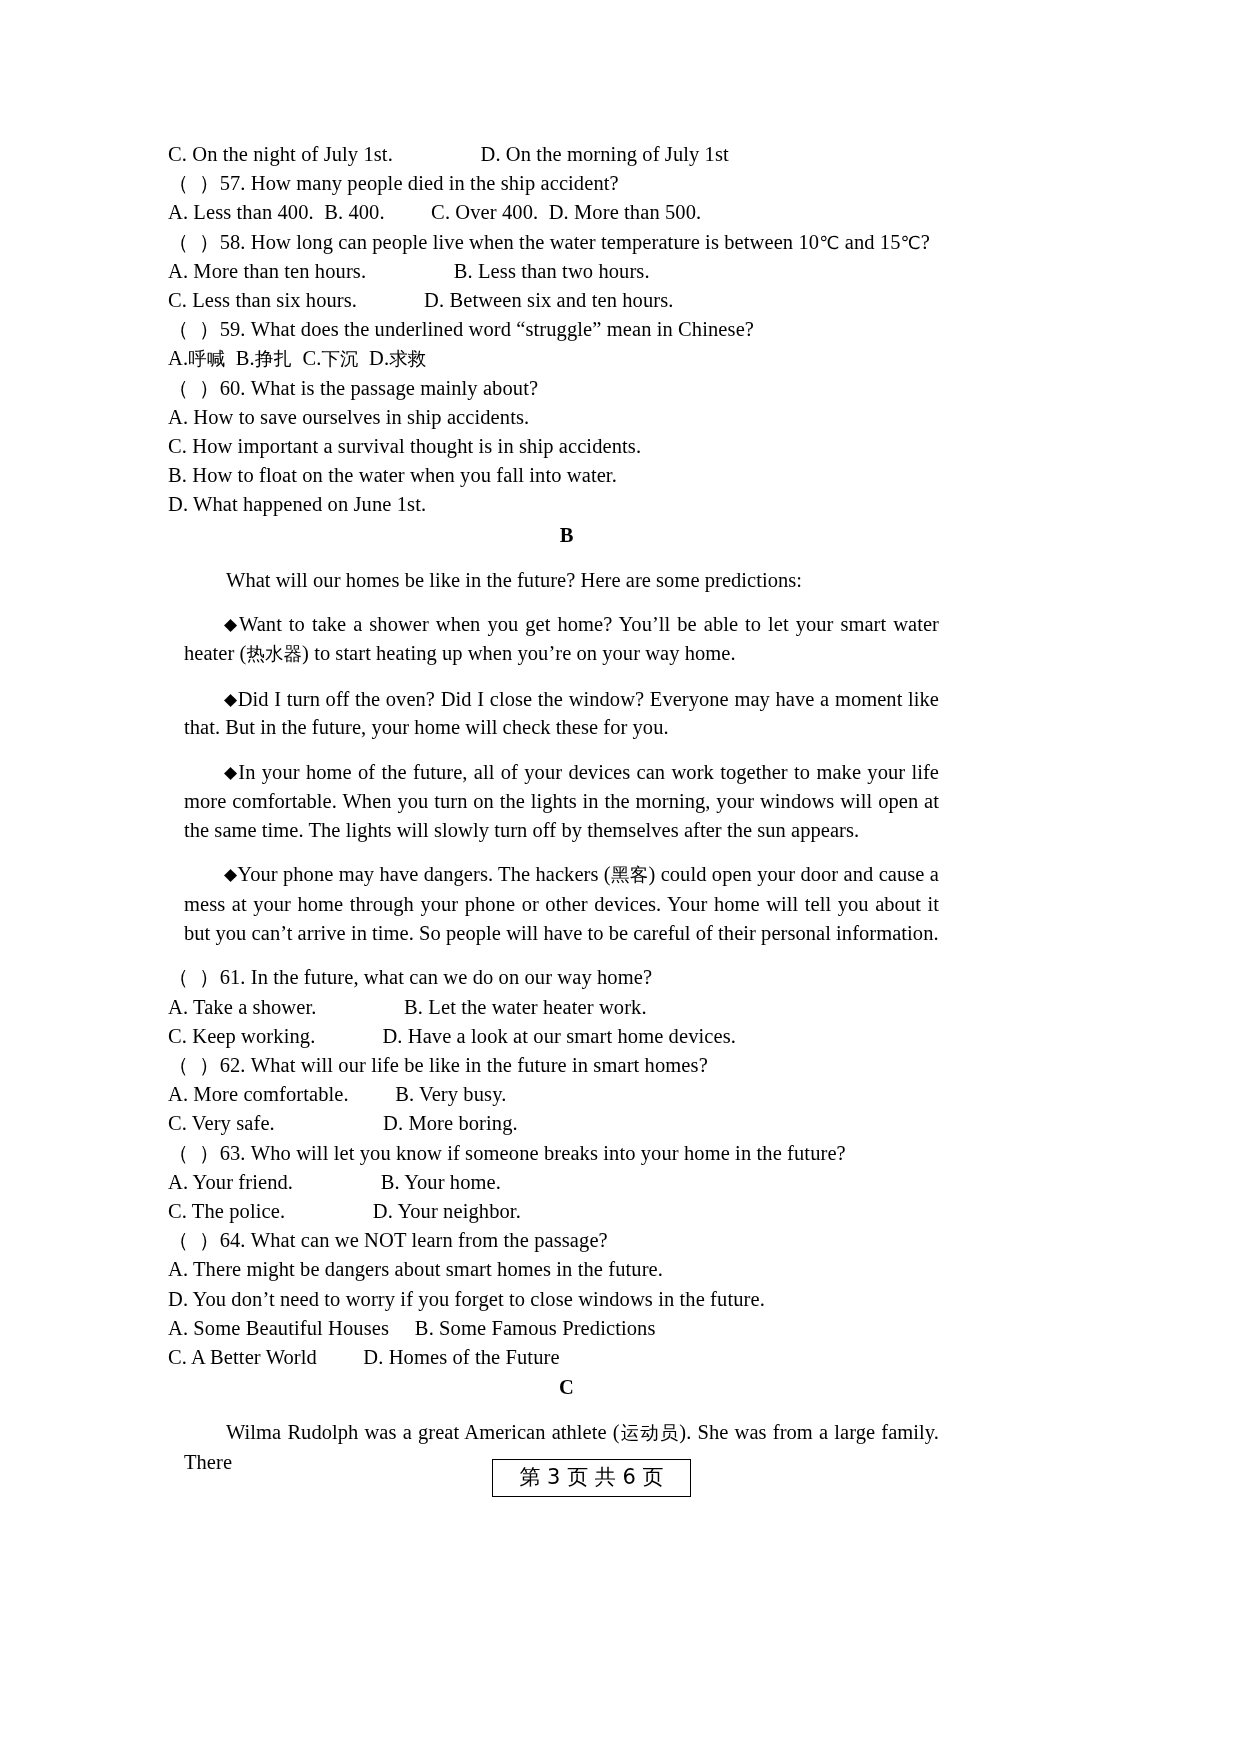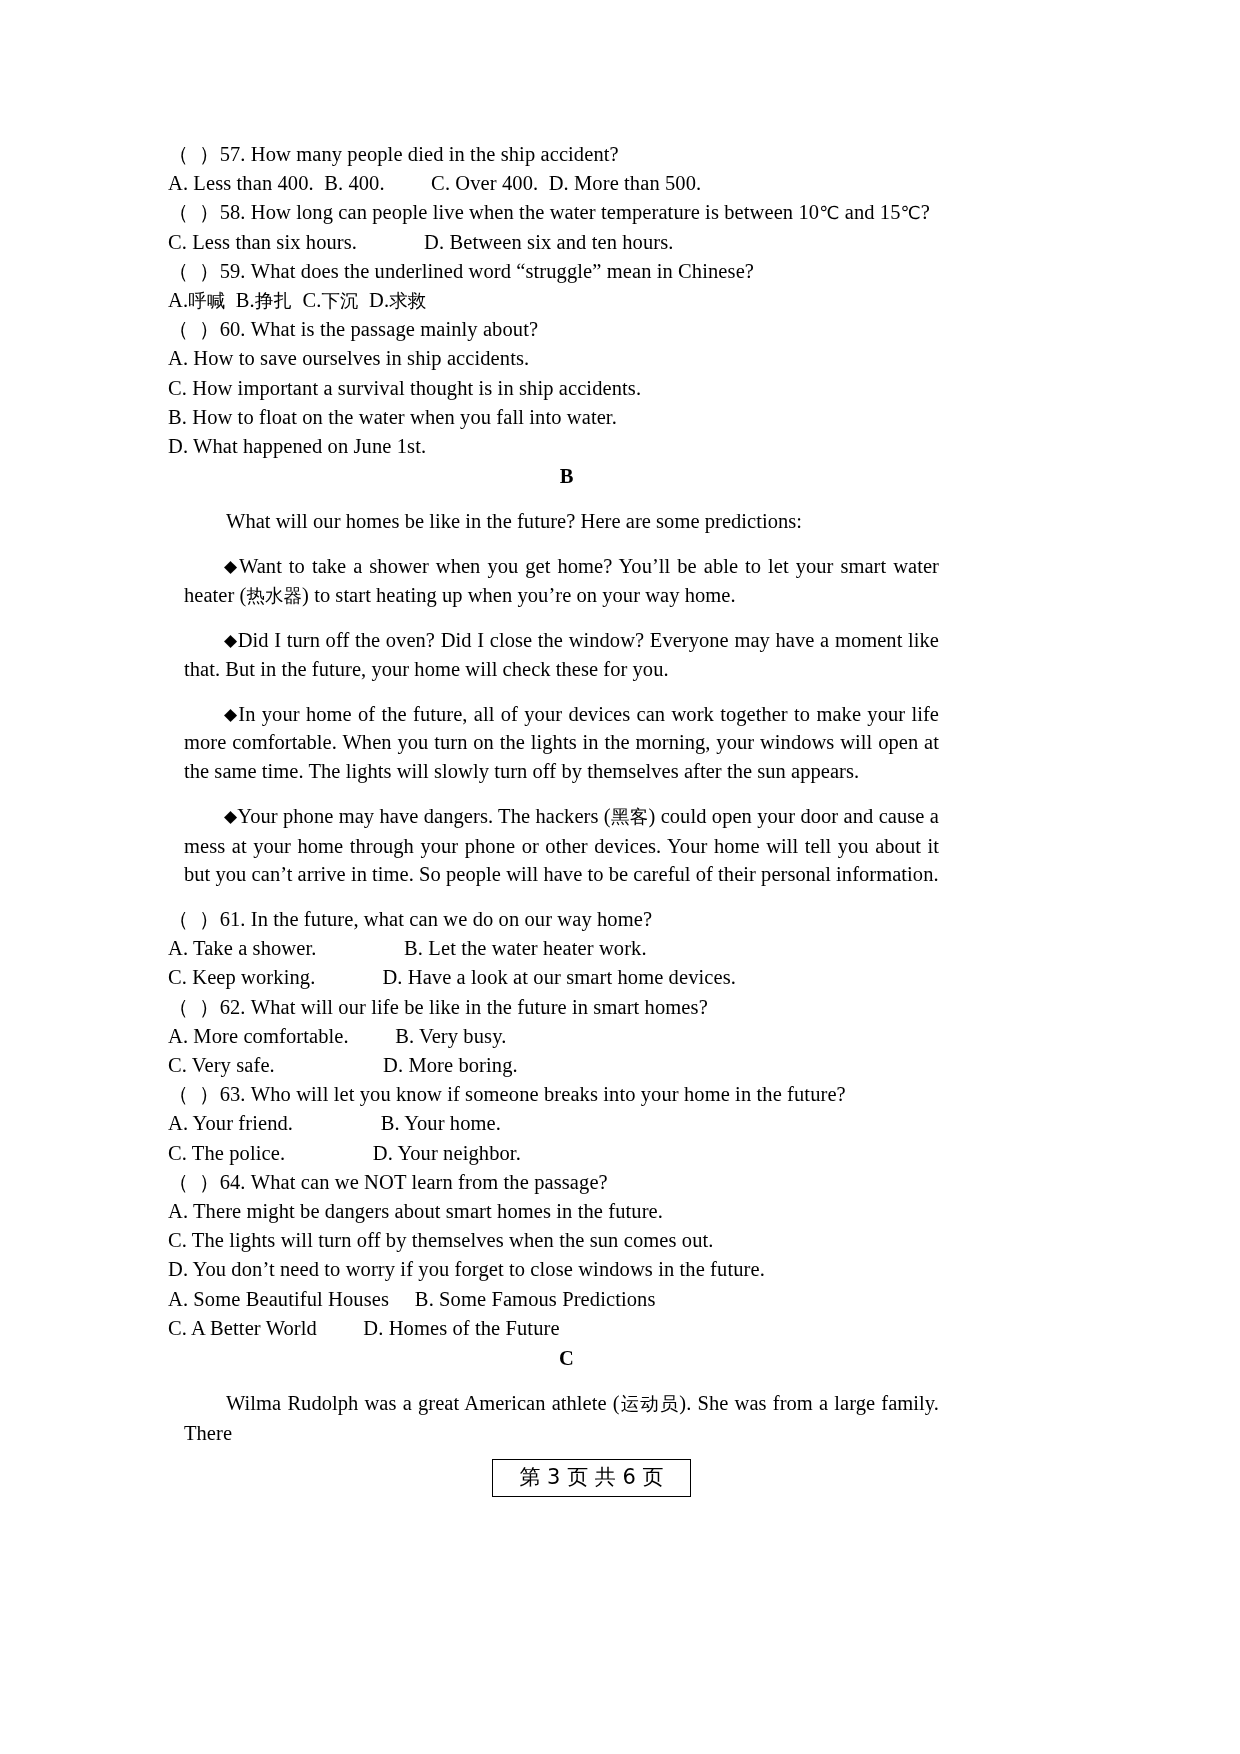--- a/index.html
+++ b/index.html
@@ -89,25 +89,27 @@
     font-family: "DejaVu Sans", "Liberation Sans", sans-serif;
     background: #ffffff;
   }
 </style>
 </head>
 <body>
 
 <div class="page">
   <div class="content">
 
+    <div class="line">C. On the night of July 1st.　　　　 D. On the morning of July 1st</div>
 
     <div class="line">（  ）57. How many people died in the ship accident?</div>
     <div class="line">A. Less than 400.  B. 400.　　 C. Over 400.  D. More than 500.</div>
 
     <div class="line"><span>（  ）58. How long can people live when the water temperature is between 10</span><span class="deg">℃</span><span> and 15</span><span class="deg">℃</span><span>?</span></div>
+    <div class="line">A. More than ten hours.　　　　 B. Less than two hours.</div>
     <div class="line">C. Less than six hours.　　　 D. Between six and ten hours.</div>
 
     <div class="line">（  ）59. What does the underlined word “struggle” mean in Chinese?</div>
     <div class="line"><span>A.</span><span class="cjk">呼喊</span>  <span>B.</span><span class="cjk">挣扎</span>  <span>C.</span><span class="cjk">下沉</span>  <span>D.</span><span class="cjk">求救</span></div>
 
     <div class="line">（  ）60. What is the passage mainly about?</div>
     <div class="line">A. How to save ourselves in ship accidents.</div>
     <div class="line">C. How important a survival thought is in ship accidents.</div>
     <div class="line">B. How to float on the water when you fall into water.</div>
     <div class="line">D. What happened on June 1st.</div>
@@ -130,21 +132,20 @@
     <div class="line">（  ）62. What will our life be like in the future in smart homes?</div>
     <div class="line">A. More comfortable.　　 B. Very busy.</div>
     <div class="line">C. Very safe.　　　　　 D. More boring.</div>
 
     <div class="line">（  ）63. Who will let you know if someone breaks into your home in the future?</div>
     <div class="line">A. Your friend.　　　　 B. Your home.</div>
     <div class="line">C. The police.　　　　 D. Your neighbor.</div>
 
     <div class="line">（  ）64. What can we NOT learn from the passage?</div>
     <div class="line">A. There might be dangers about smart homes in the future.</div>
-    <div class="line">C. The lights will turn off by themselves when the sun comes out.</div>
     <div class="line">D. You don’t need to worry if you forget to close windows in the future.</div>
 
     <div class="line">A. Some Beautiful Houses　 B. Some Famous Predictions</div>
     <div class="line">C. A Better World　　 D. Homes of the Future</div>
 
     <div class="section-letter">C</div>
     <p class="para indent"><span>Wilma Rudolph was a great American athlete (</span><span class="cjk">运动员</span><span>). She was from a large family. There</span></p>
 
   </div>
 </div>

